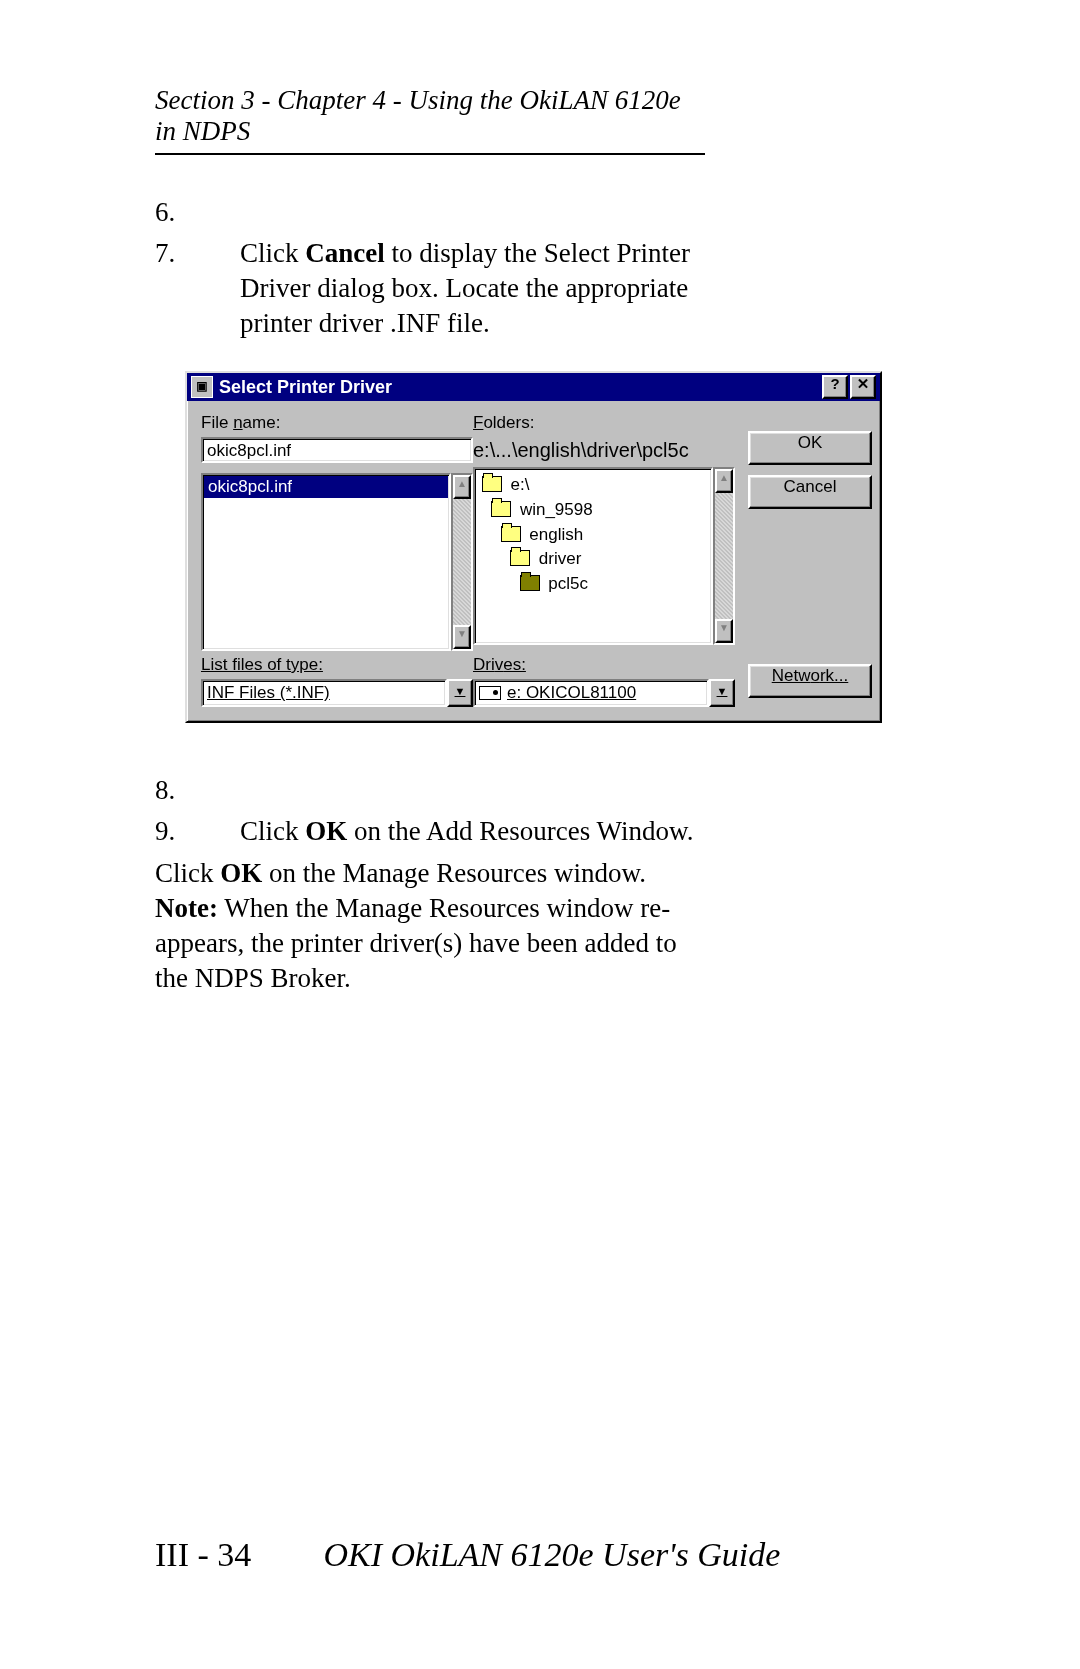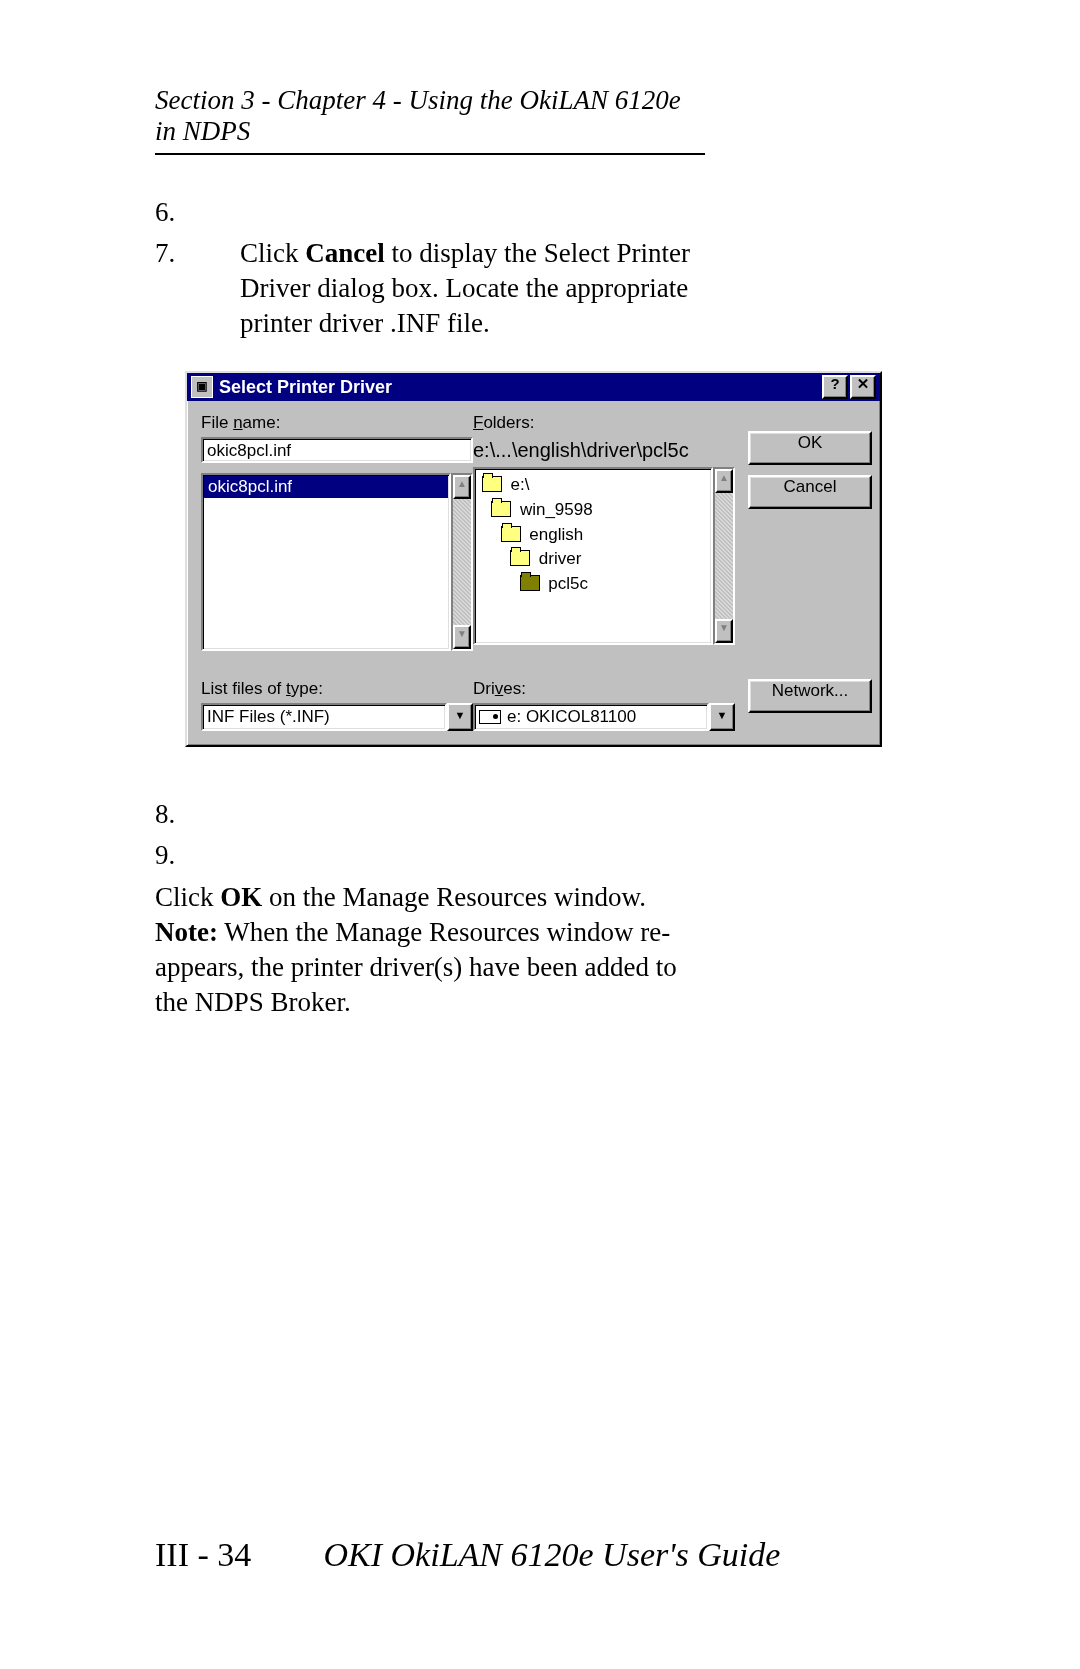--- a/index.html
+++ b/index.html
@@ -231,22 +231,23 @@
   border-color: #fff #000 #000 #fff;
   box-shadow: inset -1px -1px 0 #808080, inset 1px 1px 0 #dfdfdf;
   font-family: inherit;
   font-size: 17px;
   text-align: center;
   cursor: default;
 }
 
 .row2 {
   display: flex;
-  align-items: flex-start;
-  margin-top: 28px;
+  align-items: center;
+  margin-top: 4px;
+  text-decoration: underline;
 }
 .dropdown {
   display: flex;
   height: 28px;
 }
 .dropdown .dd-field {
   flex: 1;
   padding: 2px 4px;
   font-size: 17px;
   display: flex;
@@ -373,20 +374,21 @@
       </div>
     </div>
   </div>
 
   <div class="steps" id="steps-bottom">
       <div class="step">
         <div class="num">8.</div>
       </div>
       <div class="step">
         <div class="num">9.</div>
+        <div class="body">Click <b>OK</b> on the Add Resources Window.</div>
       </div>
       <div class="step">
         <div class="body">Click <b>OK</b> on the Manage Resources window.<br><b>Note:</b> When the Manage Resources window re-appears, the printer driver(s) have been added to the NDPS Broker.</div>
       </div>
     </div>
 
   <div class="footer">
     <span class="pn">III - 34</span>
     <span class="title">OKI OkiLAN 6120e User's Guide</span>
   </div>

